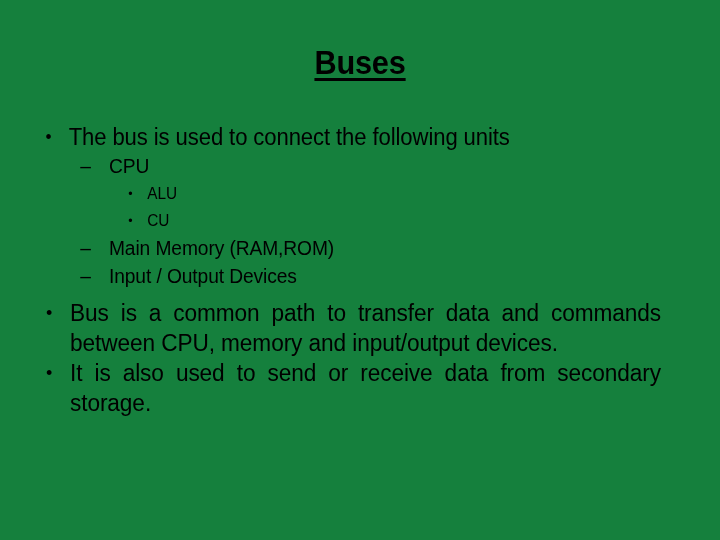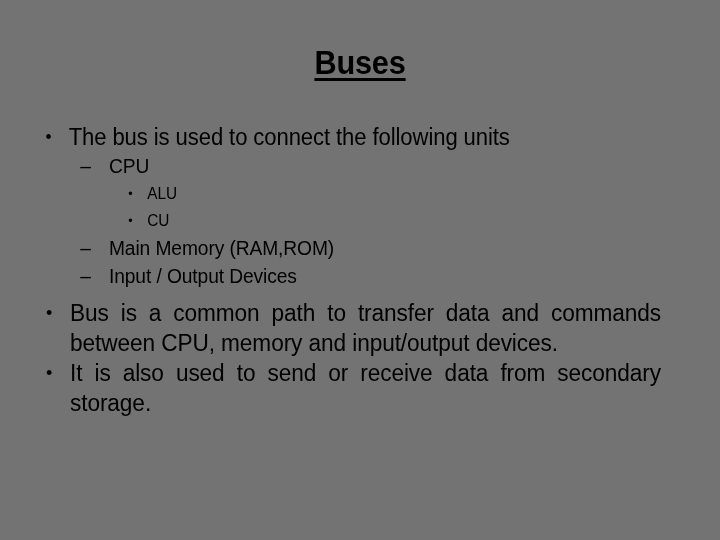--- a/index.html
+++ b/index.html
@@ -11,21 +11,21 @@
     height: 540px;
     background: #ffffff;
     font-family: "Liberation Sans", sans-serif;
     color: #000000;
     overflow: hidden;
   }
   .slide {
     position: relative;
     width: 720px;
     height: 540px;
-    background: #737373;
+    background: #15803d;
   }
 
   
   .title-wrap {
     position: absolute;
     top: 46px;
     left: 0;
     width: 720px;
     text-align: center;
   }

